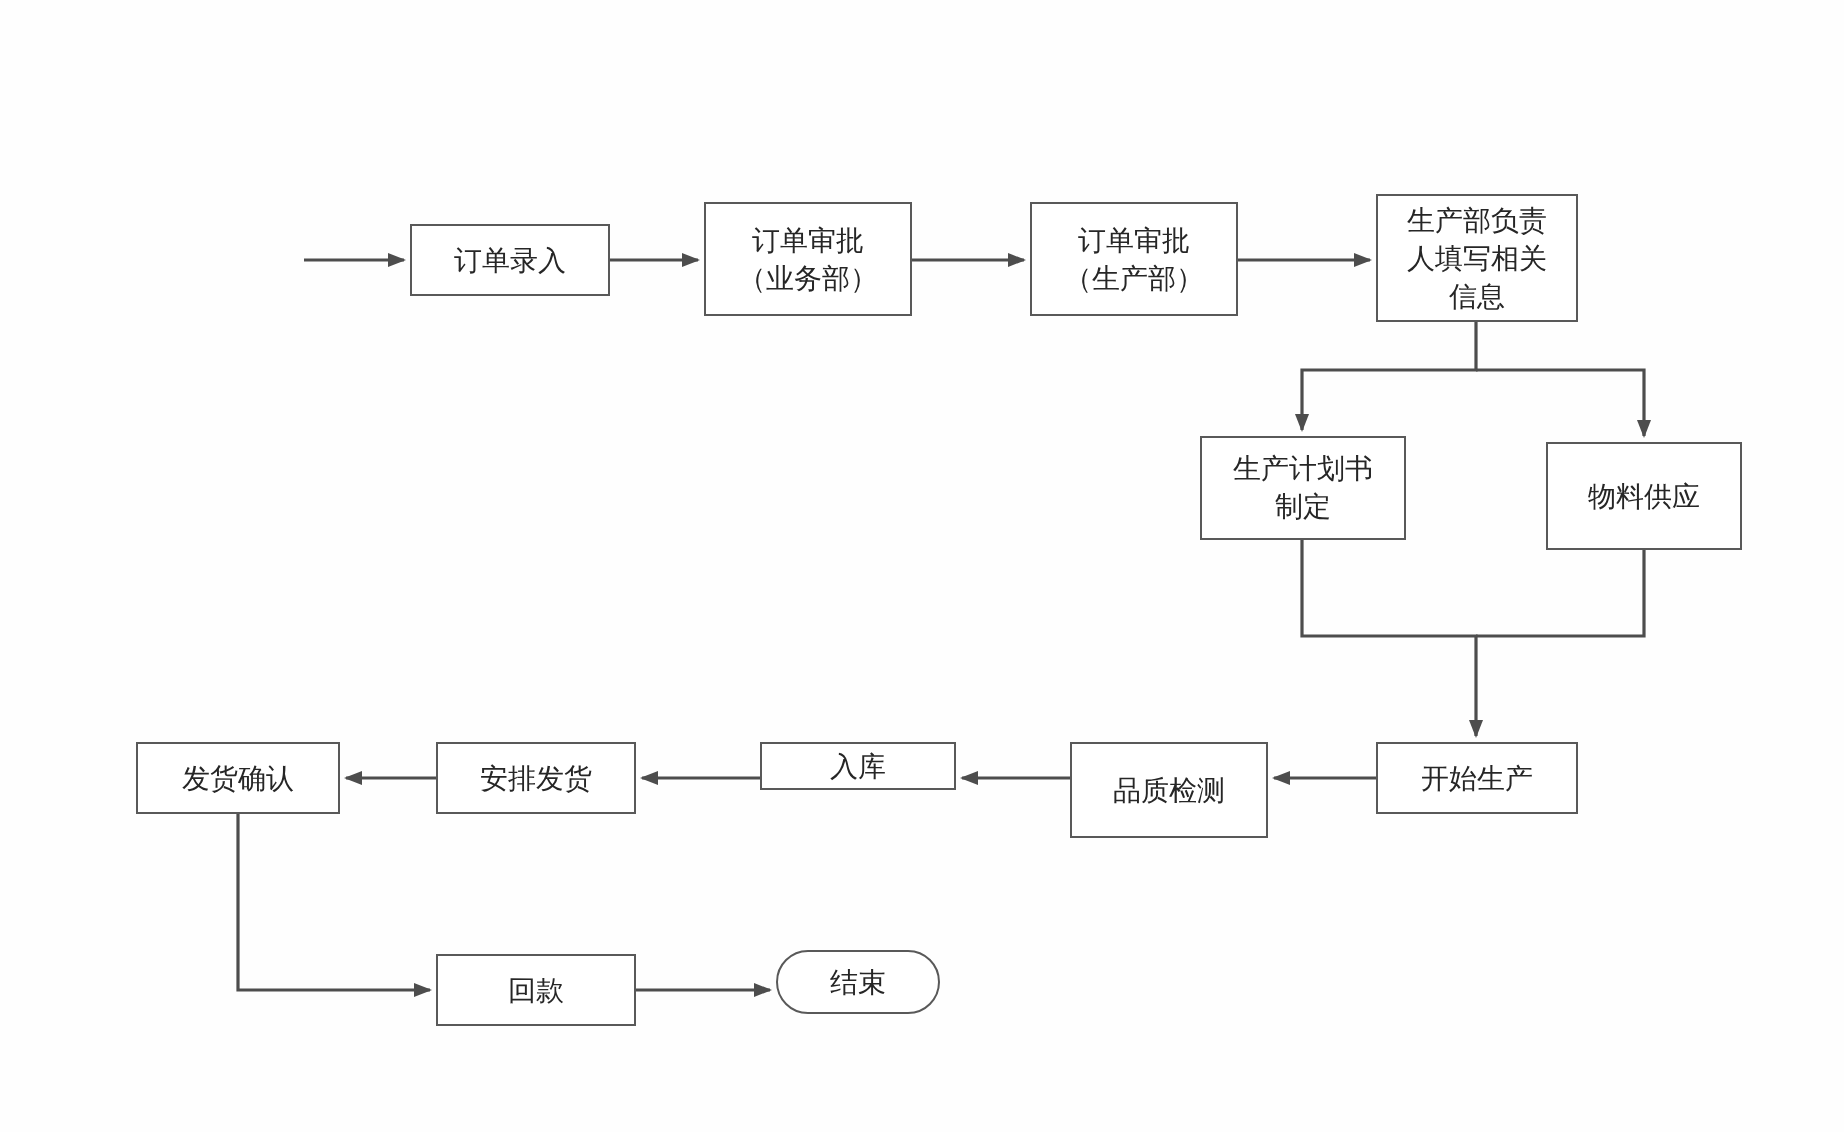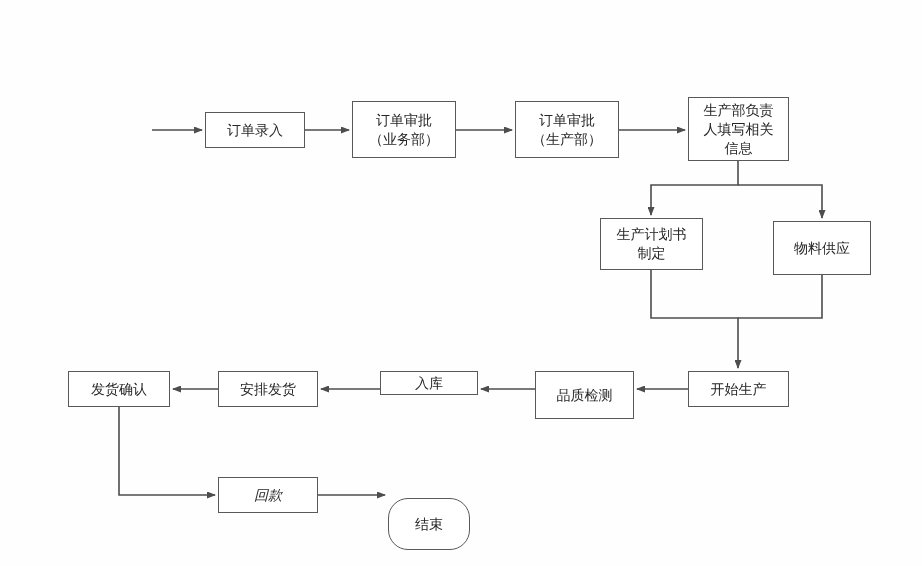--- a/index.html
+++ b/index.html
@@ -112,21 +112,21 @@
   </div>
 
   <div class="node" style="left:218px; top:371px; width:100px; height:36px;">
     <span>安排发货</span>
   </div>
 
   <div class="node" style="left:68px; top:371px; width:102px; height:36px;">
     <span>发货确认</span>
   </div>
 
-  <div class="node" style="left:218px; top:477px; width:100px; height:36px;font-style:italic;">
+  <div class="node" style="left:218px; top:477px; width:100px; height:36px;">
     <span>回款</span>
   </div>
 
-  <div class="node terminal" style="left:388px; top:498px; width:82px; height:52px;">
+  <div class="node terminal" style="left:388px; top:475px; width:82px; height:32px;">
     <span>结束</span>
   </div>
 
 </div>
 
 </body></html>

